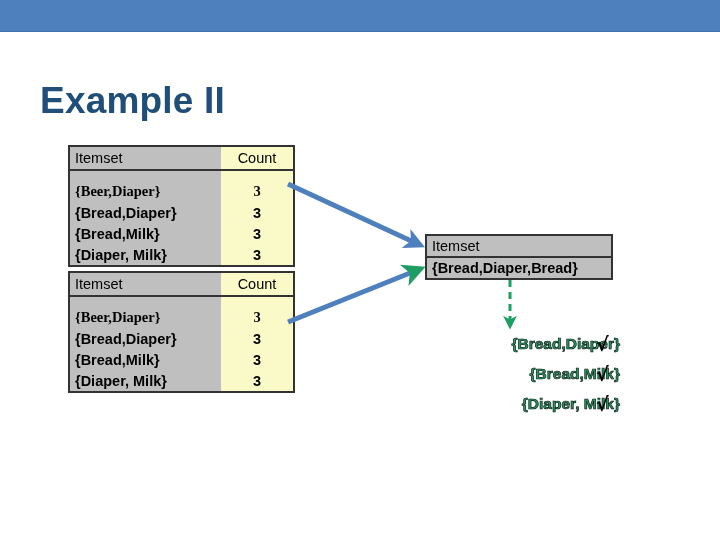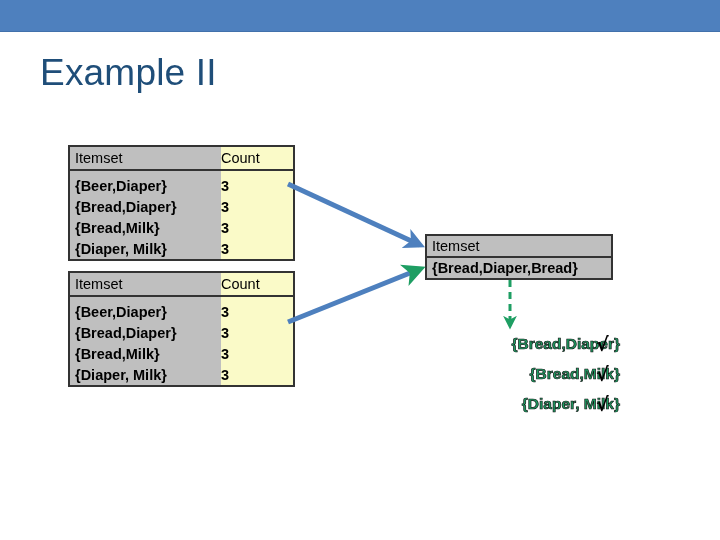--- a/index.html
+++ b/index.html
@@ -22,25 +22,25 @@
     width: 720px;
     height: 31px;
     background: #4E80BE;
     border-bottom: 1px solid #4171AB;
   }
 
   
   #slide-title {
     position: absolute;
     left: 40px;
-    top: 52px;
+    top: 80px;
     font-size: 37px;
     line-height: 42px;
     color: #1F4E79;
-    font-weight: 400;
+    font-weight: 700;
     letter-spacing: 0.2px;
     white-space: nowrap;
   }
 
   
   .count-table {
     position: absolute;
     border: 2px solid #333333;
     border-collapse: collapse;
     background: #BFBFBF;
@@ -51,28 +51,28 @@
     padding: 0 0 0 5px;
     margin: 0;
     height: 21px;
     font-size: 14.5px;
     color: #000000;
     border: 0;
     vertical-align: middle;
     white-space: nowrap;
   }
   .count-table .col-itemset { width: 146px; background: #BFBFBF; text-align: left; }
-  .count-table .col-count   { width: 72px;  background: #FAFAC8; padding-left: 0; }
+  .count-table .col-count   { width: 72px;  background: #FAFAC8; text-align: center; padding-left: 0; }
   .count-table thead td {
     font-weight: 400;
     border-bottom: 2px solid #333333;
     height: 22px;
   }
   .count-table tbody td { font-weight: bold; }
-  .count-table tbody tr:first-child td { padding-top: 4px; }
+  .count-table tbody tr:first-child td { padding-top: 10px; font-family: Liberation Serif, serif; }
 
   #table-candidates-1 { left: 68px; top: 145px; }
   #table-candidates-2 { left: 68px; top: 271px; }
 
   
   #table-result {
     position: absolute;
     left: 425px;
     top: 234px;
     width: 188px;

